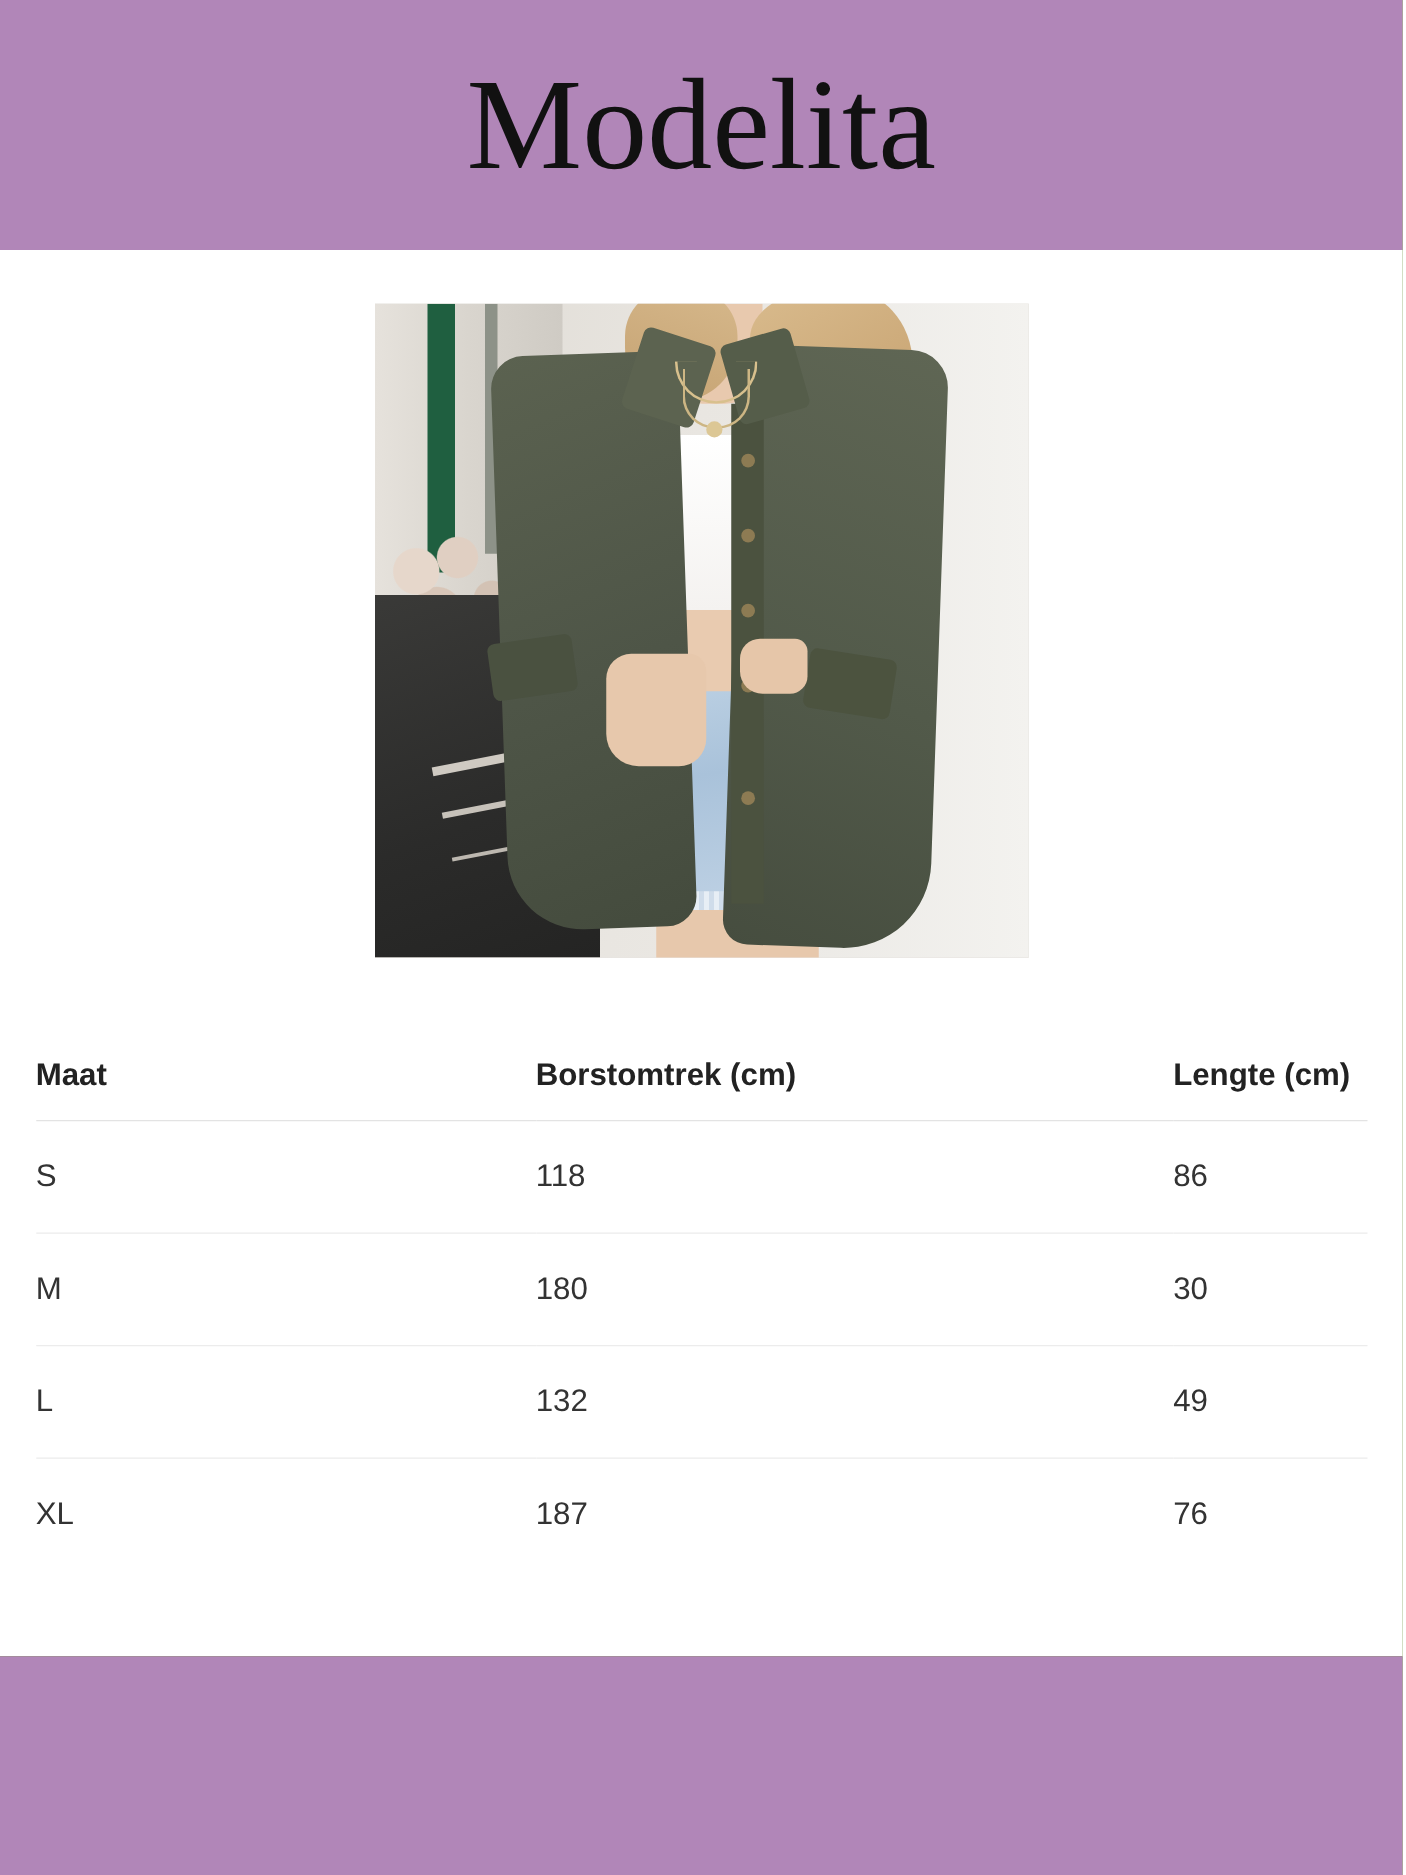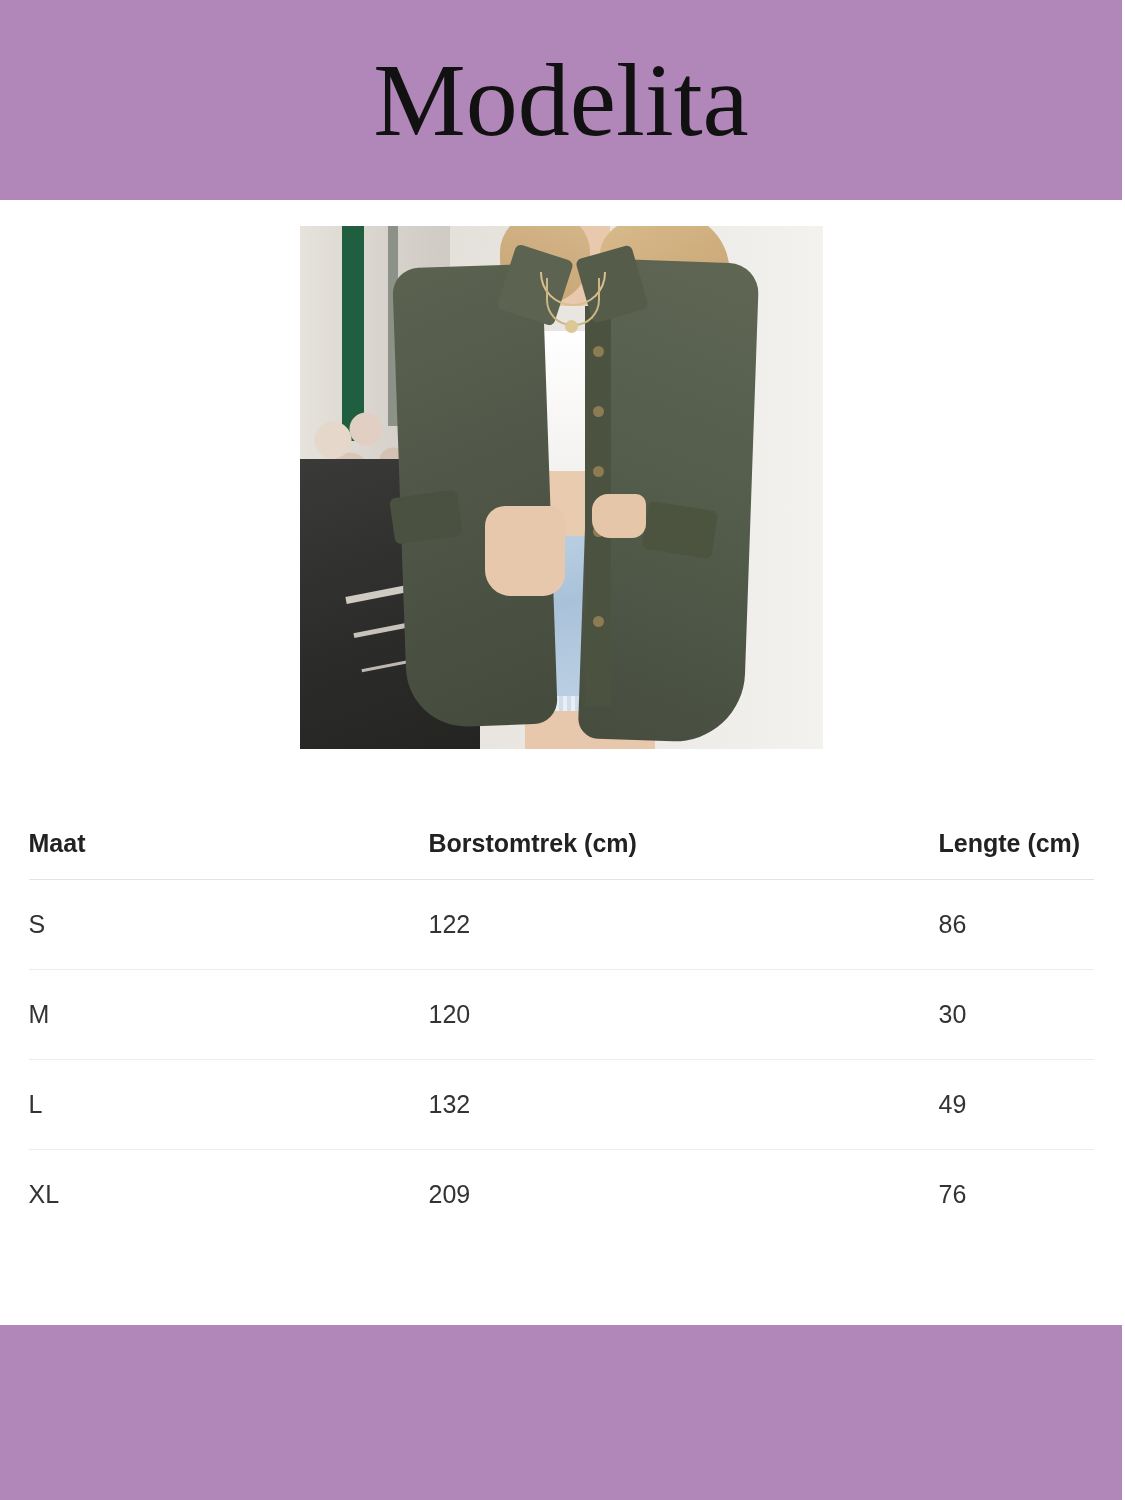--- a/index.html
+++ b/index.html
@@ -39,21 +39,21 @@
     font-weight: 400;
     user-select: none;
   }
   
   .content {
     flex: 1 1 auto;
     background: #ffffff;
     display: flex;
     flex-direction: column;
     align-items: center;
-    padding-top: 26px;
+    padding-top: 43px;
   }
   
   .photo {
     width: 523px;
     height: 523px;
     position: relative;
     overflow: hidden;
     background: #cfcac3;
     flex: none;
   }
@@ -366,36 +366,36 @@
         <thead>
           <tr>
             <th>Maat</th>
             <th>Borstomtrek (cm)</th>
             <th>Lengte (cm)</th>
           </tr>
         </thead>
         <tbody>
           <tr>
             <td>S</td>
-            <td>122</td>
+            <td>118</td>
             <td>86</td>
           </tr>
           <tr>
             <td>M</td>
-            <td>120</td>
+            <td>180</td>
             <td>30</td>
           </tr>
           <tr>
             <td>L</td>
             <td>132</td>
             <td>49</td>
           </tr>
           <tr>
             <td>XL</td>
-            <td>209</td>
+            <td>187</td>
             <td>76</td>
           </tr>
         </tbody>
       </table>
     </div>
 
   </div>
 
   <div class="footer"></div>
 

